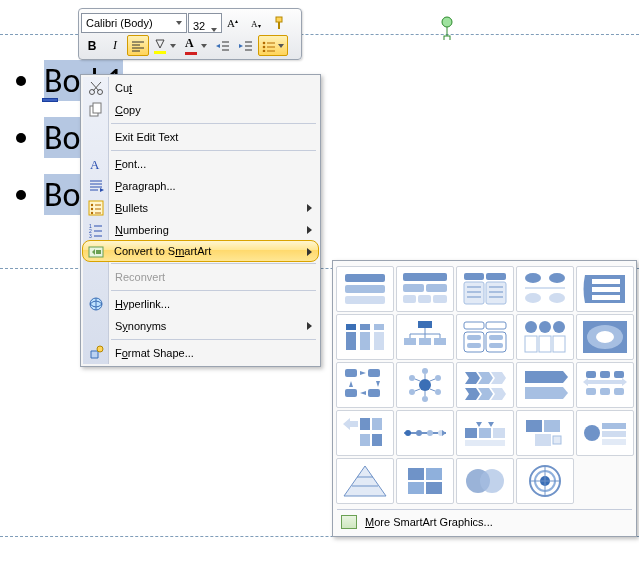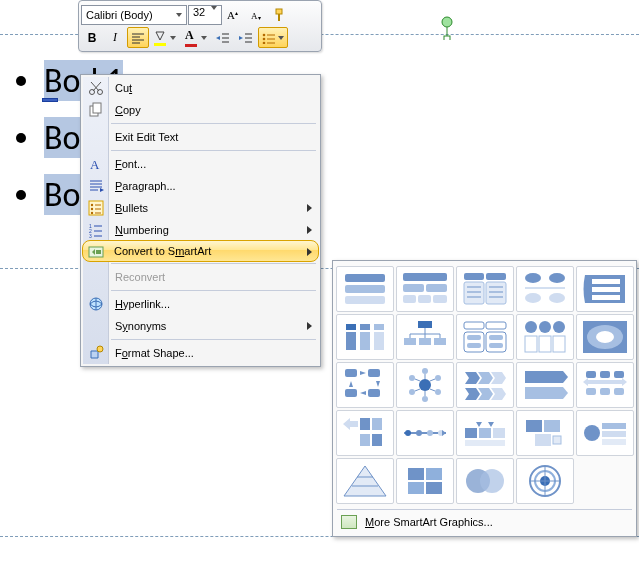--- a/index.html
+++ b/index.html
@@ -55,22 +55,22 @@
     position: absolute;
     left: 42px; top: 98px;
     width: 16px; height: 4px;
     background: #3a5fbf;
     border: 1px solid #1a3f9f;
   }
 
   
   .mini-toolbar {
     position: absolute;
-    left: 78px; top: 0;
-    width: 244px;
+    left: 78px; top: 8px;
+    width: 224px;
     background: linear-gradient(#fdfdfd,#e6e8ec);
     border: 1px solid #9aa3b0;
     border-radius: 4px;
     padding: 2px;
     box-shadow: 1px 1px 2px rgba(0,0,0,.15);
   }
   .mini-toolbar .row {
     display: flex;
     align-items: center;
     gap: 1px;
@@ -85,21 +85,21 @@
     padding: 0 4px;
     display:flex; align-items:center; justify-content:space-between;
   }
   .mini-toolbar .font-size {
     width: 34px;
     height: 20px;
     border: 1px solid #8a93a1;
     background: #fff;
     font-size: 11px;
     padding: 0 4px;
-    display:flex; align-items:flex-start; justify-content:space-between;
+    display:flex; align-items:flex-end; justify-content:space-between;
   }
   .dd-arrow {
     width: 0; height: 0;
     border-left: 3px solid transparent;
     border-right: 3px solid transparent;
     border-top: 4px solid #555;
   }
   .tbtn {
     width: 22px; height: 21px;
     display:flex; align-items:center; justify-content:center;

